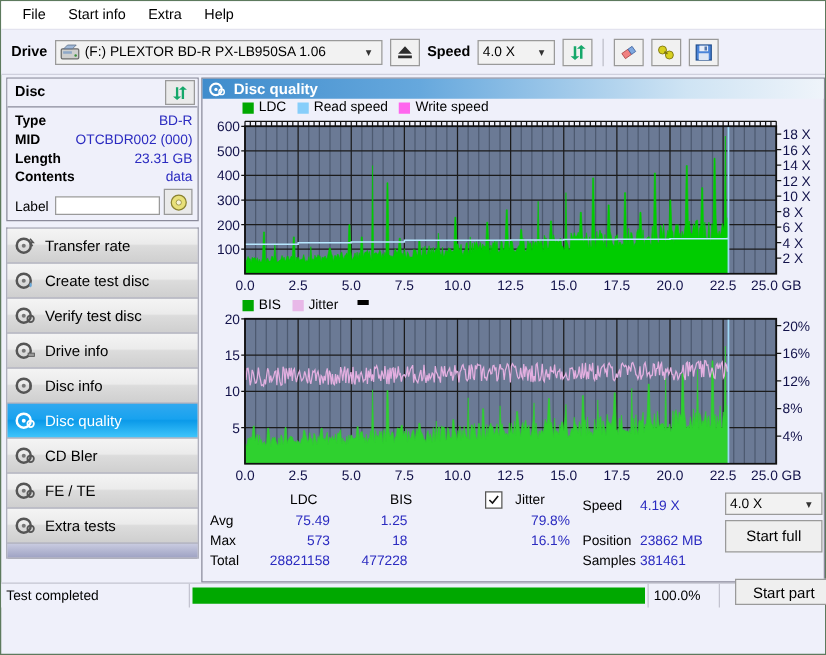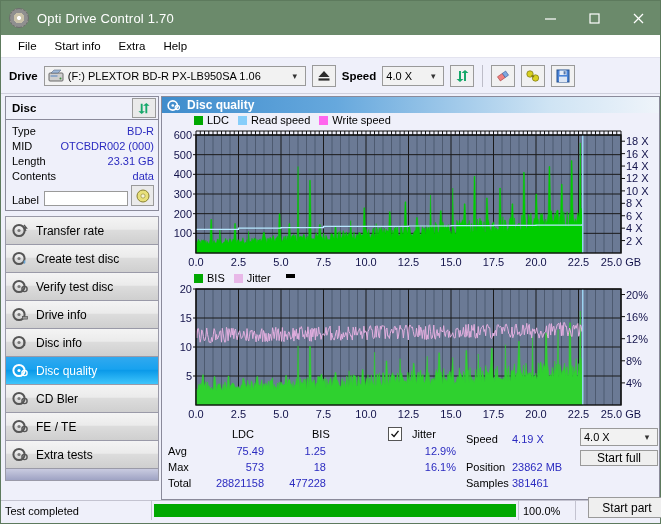--- a/index.html
+++ b/index.html
@@ -66,21 +66,21 @@
   
   .discbox{border:1px solid #8a8a9a;background:#eff0fa;}
   .discbox .hdr{
     height:22px;display:flex;align-items:center;padding:0 2px 0 6px;
     border-bottom:1px solid #8a8a9a;background:#eff0fa;gap:17px;
   }
   .discbox .hdr .t{font-weight:bold;font-size:11.5px;}
   .discbox .hdr .btn{margin-left:auto;width:22px;height:18px;border:1px solid #9a9a9a;background:#eaeaea;display:flex;align-items:center;justify-content:center;}
   .drows{padding:3px 4px 4px 6px;}
   .drow{display:flex;align-items:center;height:15px;font-size:11px;}
-  .drow .k{color:#000;}
+  .drow .k{color:#000;font-weight:bold;}
   .drow .v{margin-left:auto;color:#2b2bc0;}
   .labelrow{display:flex;align-items:flex-end;margin-top:2px;}
   .labelrow .k{color:#000;font-size:11px;margin-right:5px;}
   .labelinput{
     flex:1;height:15px;background:#fff;border:1px solid #9a9a9a;box-sizing:border-box;
   }
   .labelbtn{width:21px;height:19px;border:1px solid #9a9a9a;background:#eaeaea;margin-left:3px;display:flex;align-items:center;justify-content:center;}
   
   .navlist{margin-top:5px;border:1px solid #9a9aa8;border-bottom:none;}
   .navbtn{
@@ -136,42 +136,20 @@
   .sbsep{width:1px;background:#c3c3d0;}
   .progouter{flex:1;display:flex;align-items:center;padding:2px 2px;box-sizing:border-box;}
   .proginner{height:13px;background:#00a800;}
   .grip{width:10px;display:flex;align-items:flex-end;justify-content:flex-end;padding:2px;}
 </style>
 </head>
 <body>
 
 <div id="app">
 
-  <div class="titlebar">
-    <div class="tlogo"></div>
-    <div class="ttext">Opti Drive Control 1.70</div>
-    <div class="wbtns">
-      <div class="wbtn">
-        <svg width="13" height="13" viewBox="0 0 13 13">
-            <line x1="1" y1="7" x2="12" y2="7" stroke="#fff" stroke-width="1.2"></line>
-          </svg>
-      </div>
-      <div class="wbtn">
-        <svg width="13" height="13" viewBox="0 0 13 13">
-            <rect x="2" y="2" width="9" height="9" fill="none" stroke="#fff" stroke-width="1.2"></rect>
-          </svg>
-      </div>
-      <div class="wbtn">
-        <svg width="13" height="13" viewBox="0 0 13 13">
-            <line x1="2" y1="2" x2="11" y2="11" stroke="#fff" stroke-width="1.3"></line>
-            <line x1="11" y1="2" x2="2" y2="11" stroke="#fff" stroke-width="1.3"></line>
-          </svg>
-      </div>
-    </div>
-  </div>
 
   <div class="menubar">
     <div class="menuitem">File</div>
     <div class="menuitem">Start info</div>
     <div class="menuitem">Extra</div>
     <div class="menuitem">Help</div>
   </div>
 
   <div class="drivebar">
     <div class="lbl-bold">Drive</div>
@@ -712,21 +690,21 @@
               <span class="chk" style="left:224px;top:2px;">
                 <svg width="10" height="10" viewBox="0 0 10 10">
                     <polyline points="1.5,5 4,7.5 8.5,1.8" fill="none" stroke="#111" stroke-width="1.3"></polyline>
                   </svg>
               </span>
               <span class="stx" style="left:248px;top:3px;">Jitter</span>
 
               <span class="stx" style="left:4px;top:20px;">Avg</span>
               <span class="stx blue" style="left:56px;top:20px;width:44px;text-align:right;">75.49</span>
               <span class="stx blue" style="left:130px;top:20px;width:32px;text-align:right;">1.25</span>
-              <span class="stx blue" style="left:248px;top:20px;width:44px;text-align:right;">12.9%</span>
+              <span class="stx blue" style="left:248px;top:20px;width:44px;text-align:right;">79.8%</span>
 
               <span class="stx" style="left:4px;top:36px;">Max</span>
               <span class="stx blue" style="left:56px;top:36px;width:44px;text-align:right;">573</span>
               <span class="stx blue" style="left:130px;top:36px;width:32px;text-align:right;">18</span>
               <span class="stx blue" style="left:248px;top:36px;width:44px;text-align:right;">16.1%</span>
 
               <span class="stx" style="left:4px;top:52px;">Total</span>
               <span class="stx blue" style="left:40px;top:52px;width:60px;text-align:right;">28821158</span>
               <span class="stx blue" style="left:110px;top:52px;width:52px;text-align:right;">477228</span>
             </div>
@@ -736,21 +714,21 @@
               <span class="stx blue" style="left:48px;top:8px;">4.19 X</span>
               <span class="stx" style="left:2px;top:36px;">Position</span>
               <span class="stx blue" style="left:48px;top:36px;">23862 MB</span>
               <span class="stx" style="left:2px;top:52px;">Samples</span>
               <span class="stx blue" style="left:48px;top:52px;">381461</span>
 
               <span class="combo" style="position:absolute;left:116px;top:3px;width:78px;height:18px;">
                 <span class="cval">4.0 X</span>
                 <span class="carrow">▾</span>
               </span>
-              <span class="btnStd" style="left:116px;top:25px;width:78px;height:16px;">Start full</span>
+              <span class="btnStd" style="left:116px;top:25px;width:78px;height:26px;">Start full</span>
               <span class="btnStd" style="left:124px;top:48px;width:78px;height:21px;margin-top:24px;">Start part</span>
             </div>
           </div>
 
         </div>
       </div>
     </div>
   </div>
 
   <div class="statusbar">

